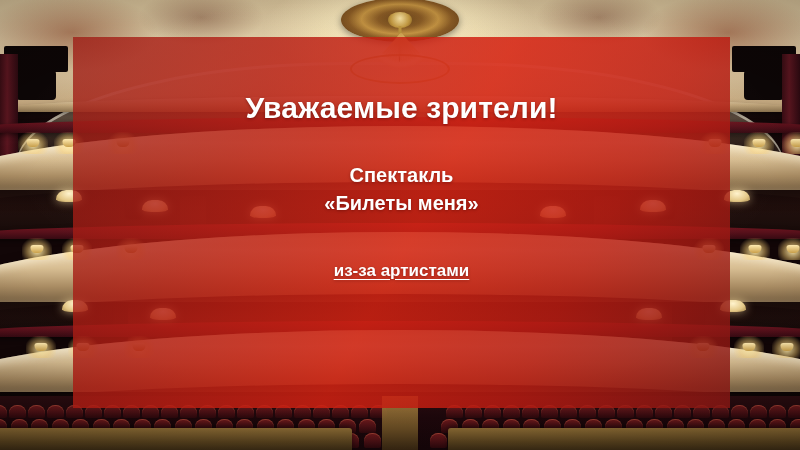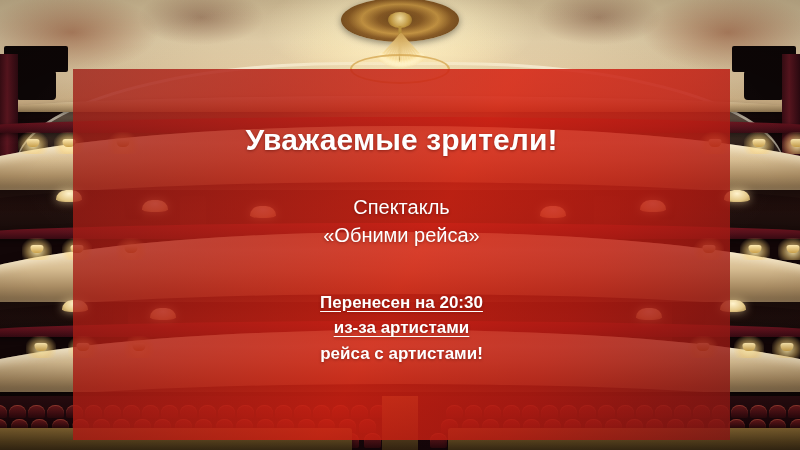--- a/index.html
+++ b/index.html
@@ -246,21 +246,20 @@
         rgba(150,28,22,.70) 0%,
         rgba(182,30,20,.76) 26%,
         rgba(214,34,18,.80) 52%,
         rgba(190,28,18,.78) 74%,
         rgba(138,24,20,.74) 100%),
       linear-gradient(180deg,
         rgba(220,40,22,.30) 0%,
         rgba(150,22,16,.22) 55%,
         rgba(86,14,14,.40) 100%);
     mix-blend-mode: normal;
-    margin-top: 32px;
   }
   .overlay-inner {
     position: absolute;
     inset: 0;
     display: flex;
     flex-direction: column;
     align-items: center;
     color: #fff;
     text-align: center;
   }
@@ -268,21 +267,21 @@
   .headline {
     margin-top: 54px;
     font-size: 30px;
     font-weight: bold;
     letter-spacing: .1px;
     text-shadow: 0 1px 3px rgba(60,0,0,.45);
   }
   .block-show {
     margin-top: 36px;
     font-size: 20px;
-    font-weight: normal;
+    font-weight: bold;
     line-height: 1.42;
     text-shadow: 0 1px 3px rgba(60,0,0,.4);
   }
   .block-move {
     margin-top: 40px;
     font-size: 17px;
     font-weight: bold;
     line-height: 1.50;
     text-shadow: 0 1px 3px rgba(60,0,0,.4);
   }
@@ -527,26 +526,24 @@
     <div class="photo-grade"></div>
   </div>
 
   <div class="overlay">
     <div class="overlay-inner">
 
       <div class="headline">Уважаемые зрители!</div>
 
       <div class="block-show">
         <div>Спектакль</div>
-        <div>«Обними рейса»</div>
+        <div>«Билеты меня»</div>
       </div>
 
       <div class="block-move">
-        <div class="u">Перенесен на 20:30</div>
         <div class="u">из-за артистами</div>
-        <div>рейса с артистами!</div>
       </div>
 
 
     </div>
   </div>
 
 </div>
 
 </body></html>

